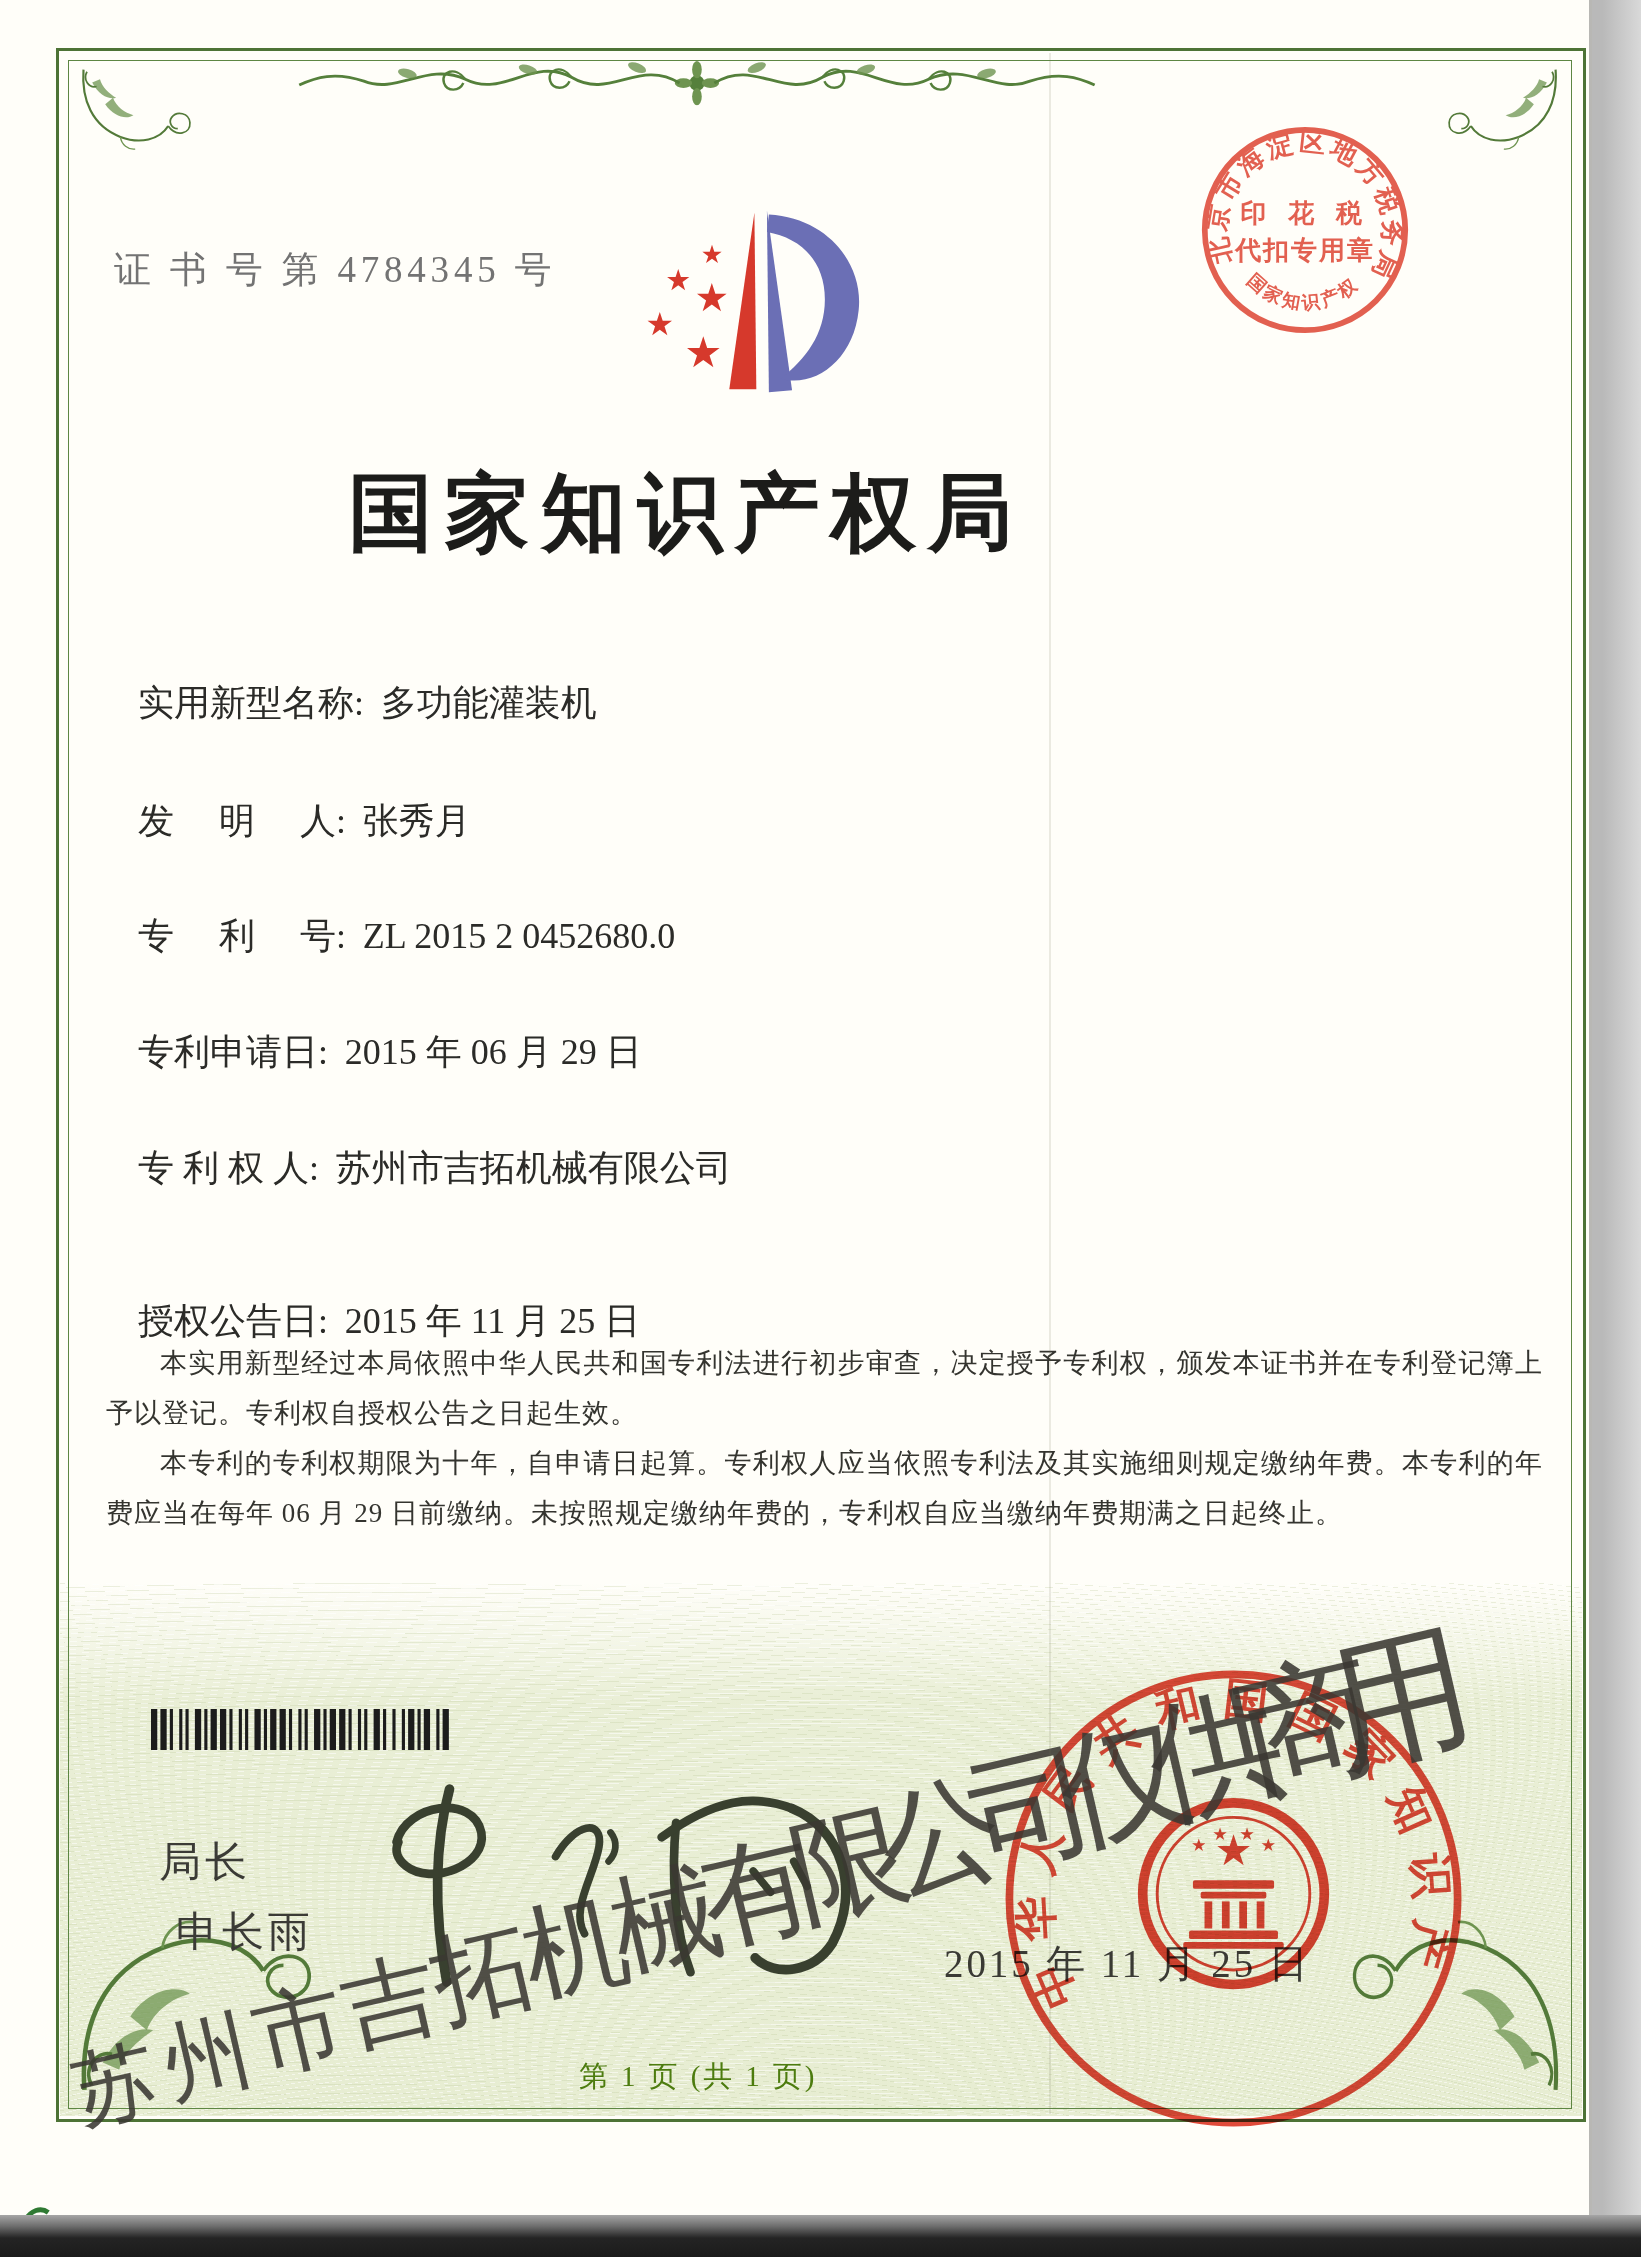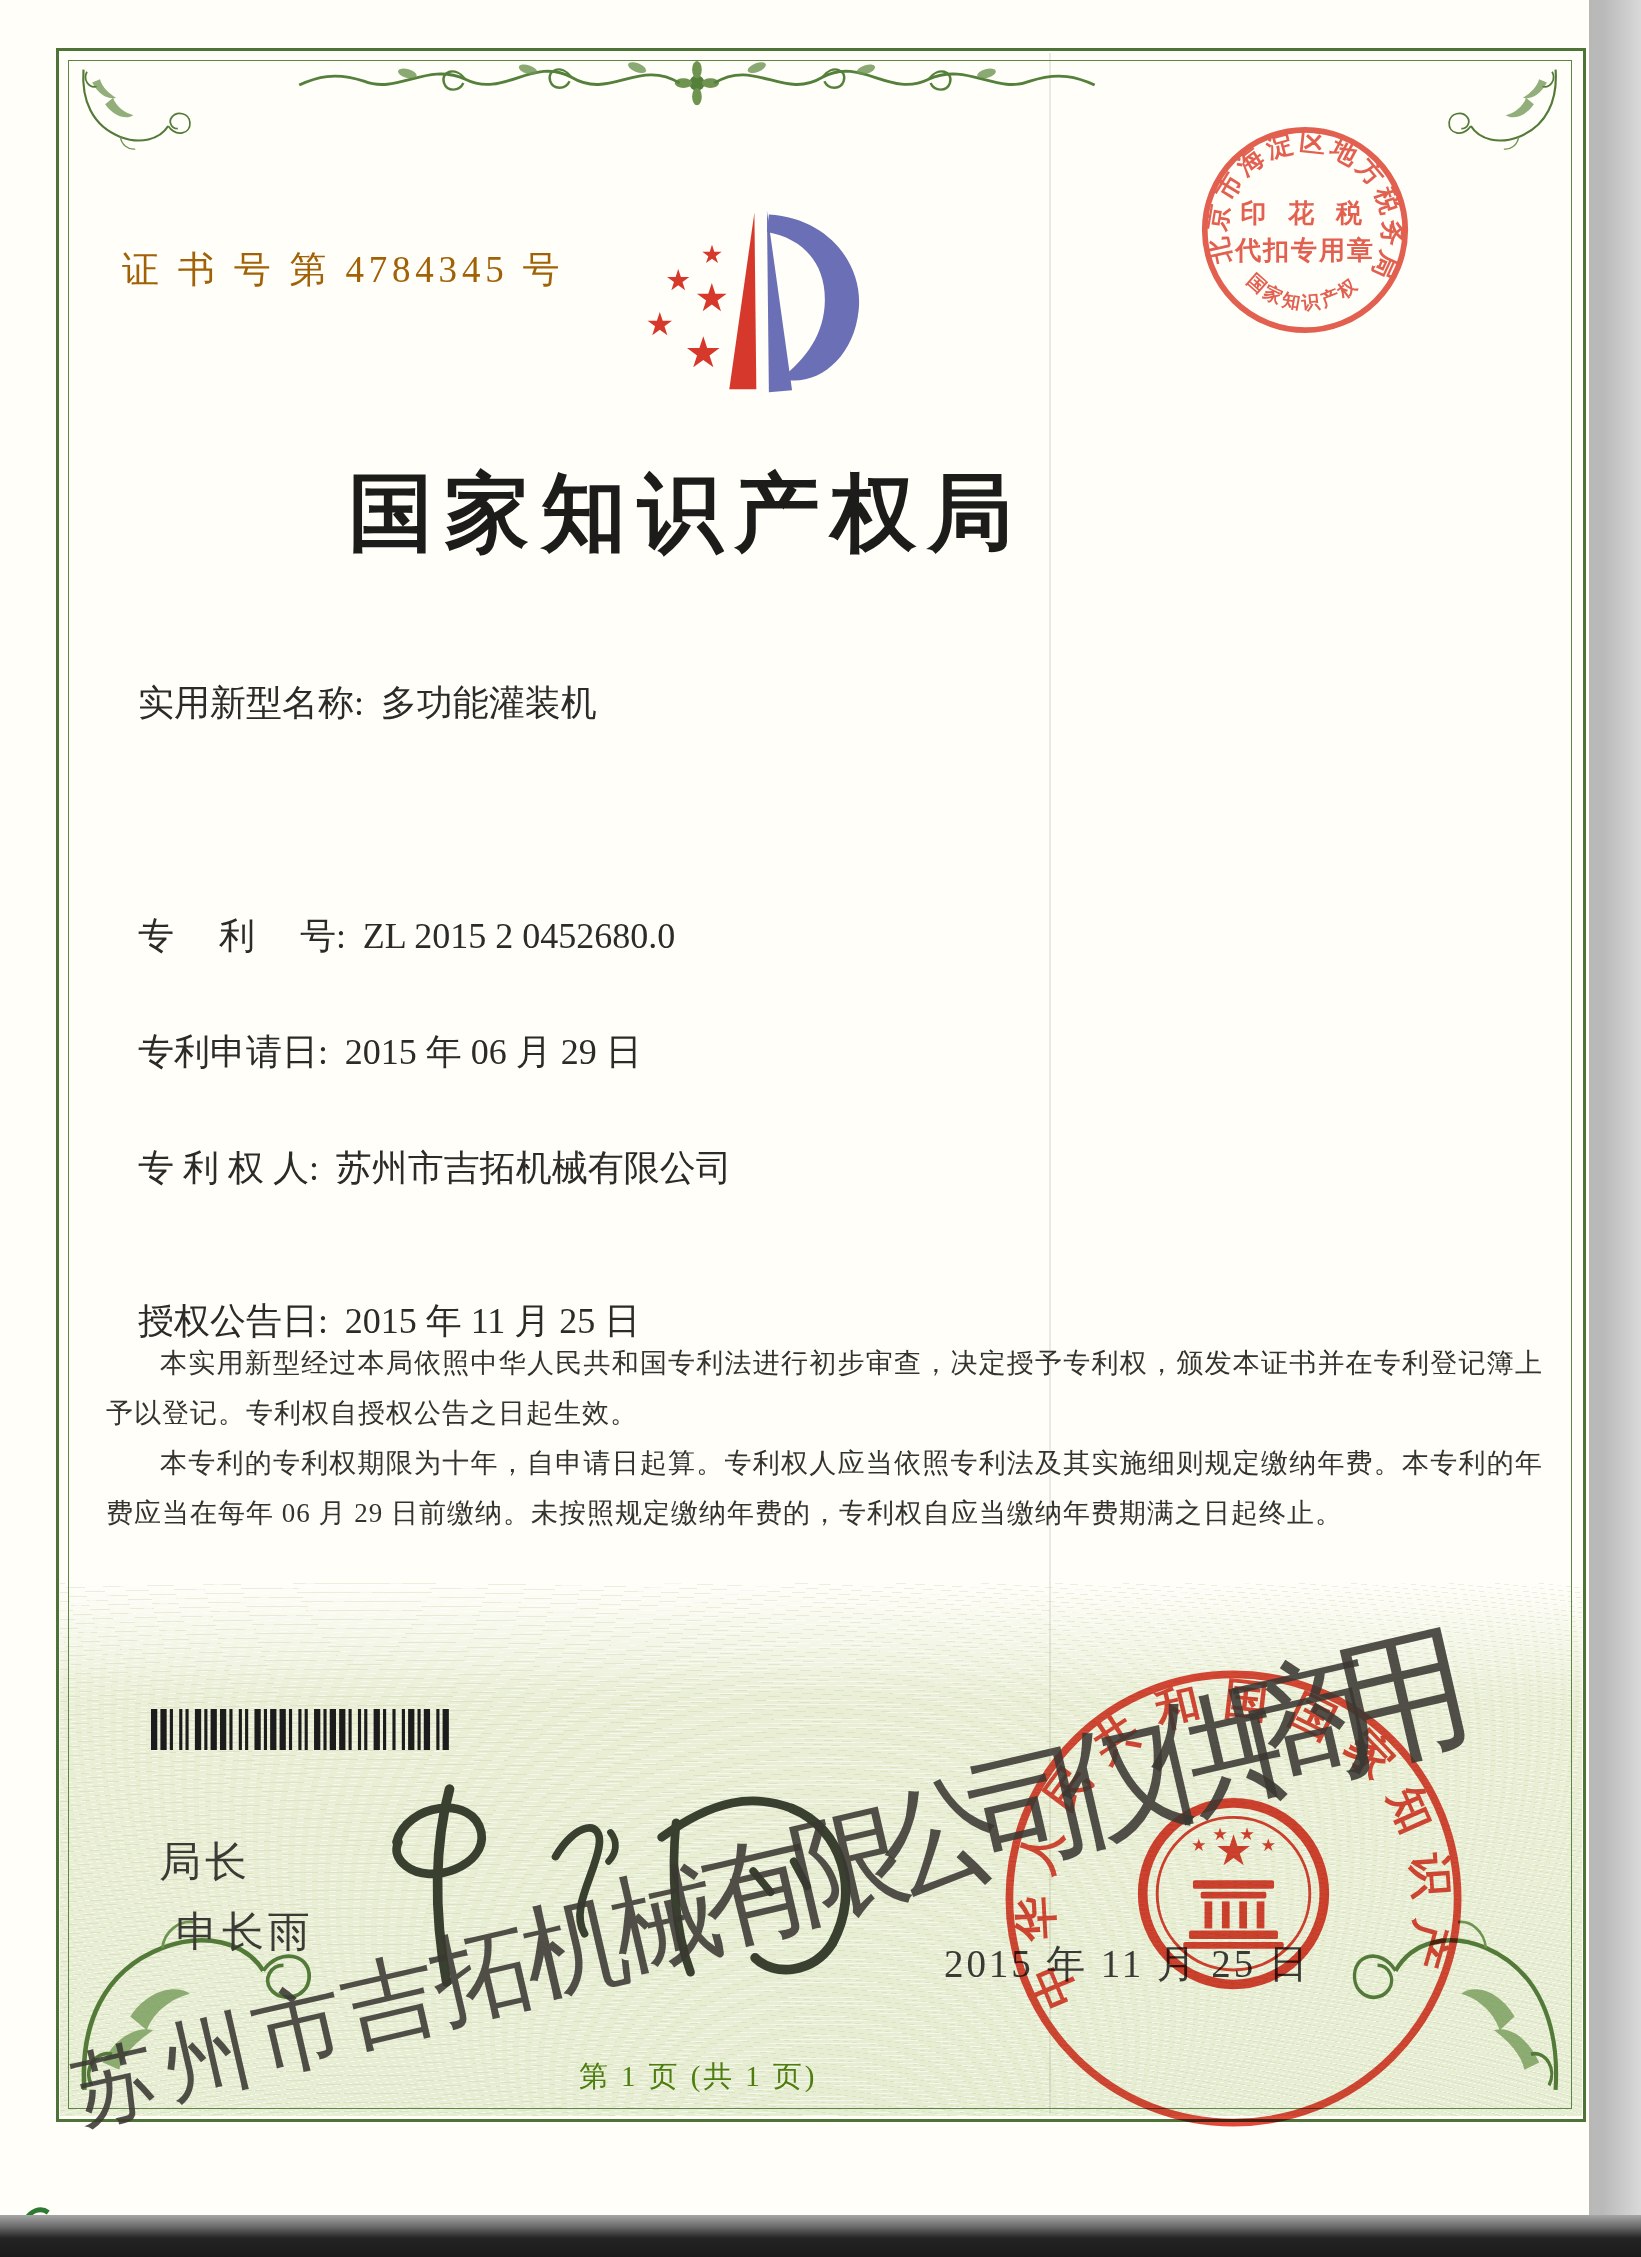--- a/index.html
+++ b/index.html
@@ -10,21 +10,21 @@
   #tint{left:60px;top:1583px;width:1522px;height:533px;z-index:1;
     background:
       repeating-radial-gradient(120% 90% at 50% 135%, rgba(255,255,255,.55) 0 1.9px, rgba(255,255,255,0) 1.9px 14.5px),
       repeating-radial-gradient(140% 110% at 20% 150%, rgba(186,199,152,.28) 0 1.9px, rgba(186,199,152,0) 1.9px 16.4px),
       linear-gradient(180deg, rgba(233,238,214,0) 0%, rgba(231,237,210,.9) 22%, #e7edd2 100%);}
   
   #border-outer{left:56px;top:48px;width:1524px;height:2068px;border:3.9px solid #4d7336;z-index:2;}
   #border-inner{left:68px;top:60px;width:1502px;height:2047px;border:1.9px solid #5d8643;z-index:2;}
   #crease{left:1049px;top:53px;width:1.9px;height:2061px;background:rgba(110,110,88,.14);z-index:7;}
   
-  #cert-number{left:114px;top:245px;font-size:37px;letter-spacing:4.8px;color:#a16207;z-index:3;margin-left:8px;}
+  #cert-number{left:114px;top:245px;font-size:37px;letter-spacing:4.8px;color:#737373;z-index:3;}
   #title{left:348px;top:456px;font-size:85px;font-weight:bold;letter-spacing:11.6px;color:#1c1c1a;z-index:3;}
   .field{left:138px;font-size:36px;color:#2b2b28;z-index:3;white-space:nowrap;}
   .field .val{margin-left:7.7px;}
   #body-text{left:106px;top:1338px;width:1437px;z-index:3;font-size:27px;line-height:50px;
              color:#34342f;text-align:justify;letter-spacing:1px;}
   #body-text p{margin:0;text-indent:2em;}
   #barcode{left:151px;top:1709px;width:301px;height:41px;z-index:3;}
   #director-title{left:159px;top:1834px;font-size:42px;font-weight:500;color:#3b3b36;
       font-family:Liberation Mono, monospace;z-index:4;letter-spacing:3.9px;}
   #director-name{left:176px;top:1904px;font-size:42px;font-weight:500;color:#3b3b36;
@@ -129,20 +129,23 @@
       <textPath href="#taxBot" startOffset="2">国家知识产权局</textPath>
     </text>
     <text x="0" y="-8" font-size="27" fill="#e05243" text-anchor="middle" letter-spacing="8" font-weight="bold">印 花 税</text>
     <text x="0" y="30" font-size="27" fill="#e05243" text-anchor="middle" letter-spacing="2" font-weight="bold">代扣专用章</text>
   </svg>
 
   <div id="title" class="abs">国家知识产权局</div>
 
   <div class="abs field" style="top:679px">
     <span>实用新型名称: </span><span class="val">多功能灌装机</span>
+  </div>
+  <div class="abs field" style="top:797px">
+    <span>发　 明　 人: </span><span class="val">张秀月</span>
   </div>
   <div class="abs field" style="top:912px">
     <span>专　 利　 号: </span><span class="val">ZL 2015 2 0452680.0</span>
   </div>
   <div class="abs field" style="top:1028px">
     <span>专利申请日: </span><span class="val">2015 年 06 月 29 日</span>
   </div>
   <div class="abs field" style="top:1144px">
     <span>专 利 权 人: </span><span class="val">苏州市吉拓机械有限公司</span>
   </div>

